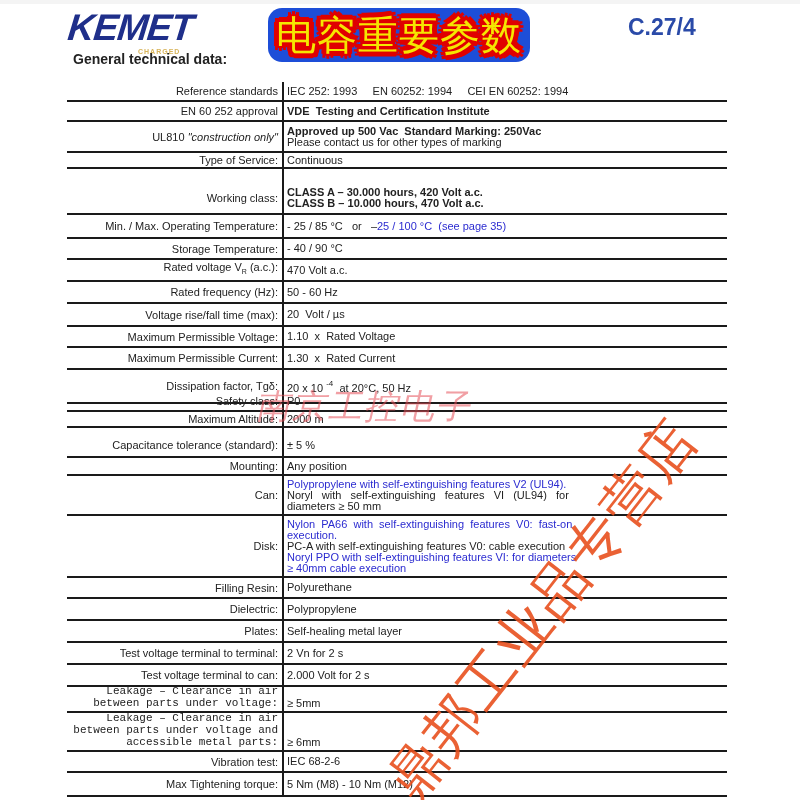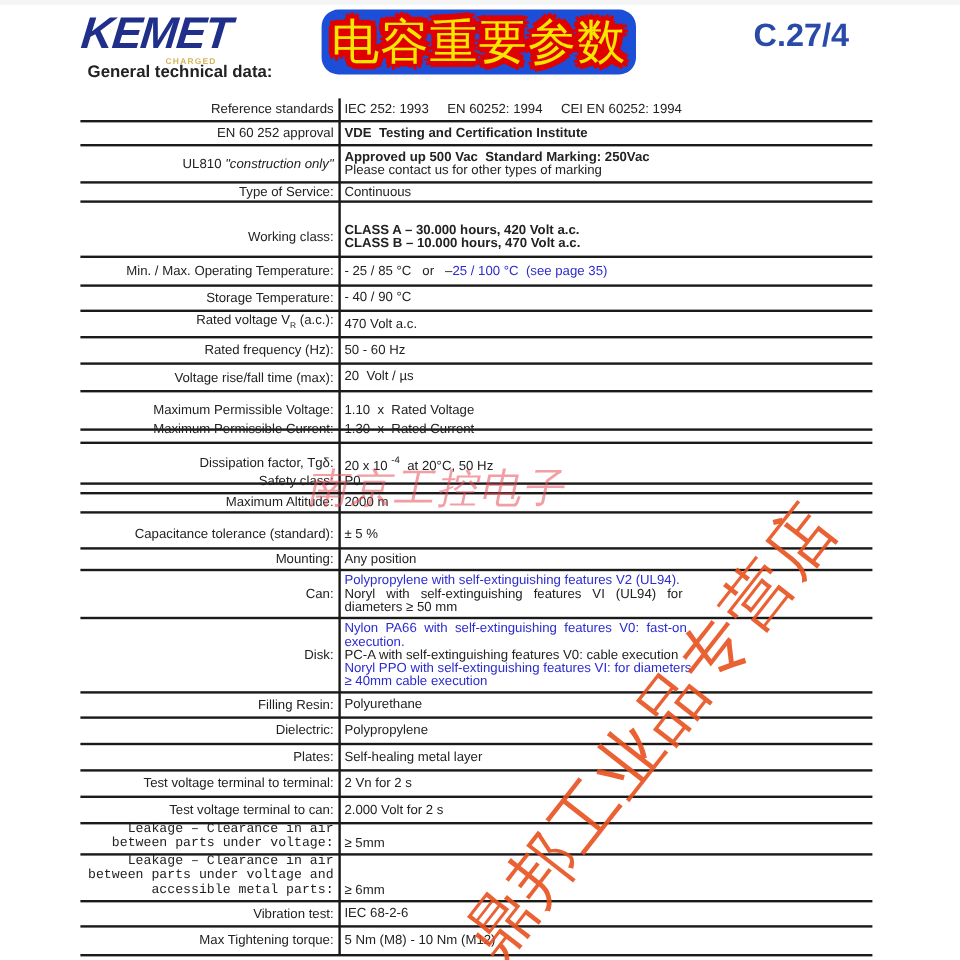--- a/index.html
+++ b/index.html
@@ -29,21 +29,21 @@
     font-size:40px; line-height:54px; color:#f5e700; font-weight:normal;
     letter-spacing:1px;
     text-shadow:
       0 0 0 #e00000, 2px 2px 0 #e00000, -2px -2px 0 #e00000, 2px -2px 0 #e00000, -2px 2px 0 #e00000,
       3px 0 0 #e00000, -3px 0 0 #e00000, 0 3px 0 #e00000, 0 -3px 0 #e00000,
       4px 4px 0 #e00000, -4px -4px 0 #e00000, 4px -4px 0 #e00000, -4px 4px 0 #e00000,
       5px 0 0 #e00000, -5px 0 0 #e00000, 0 5px 0 #e00000, 0 -5px 0 #e00000;
     background:#1d4ed8; border-radius:14px; padding:0 8px;
   }
   .page-ref {
-    position:absolute; left:628px; top:14px; font-size:27px; color:#2a4aa8; font-weight:bold;
+    position:absolute; left:628px; top:14px; font-size:23px; color:#2a4aa8; font-weight:bold;
   }
   .table { position:absolute; left:67px; top:0; width:660px; }
   .row { position:absolute; left:0; width:660px; border-bottom:2px solid #1a1a1a; box-sizing:border-box; }
   .label {
     position:absolute; left:0; width:213px; top:0; bottom:0;
     text-align:right; font-size:11px; color:#222;
     display:flex; flex-direction:column; justify-content:center; align-items:flex-end;
     line-height:12px; padding-right:2px; box-sizing:border-box;
   }
   .label.bottom { justify-content:flex-end; padding-bottom:2px;font-family:Liberation Mono, monospace; }
@@ -155,21 +155,21 @@
       </div>
   </div>
 
   <div class="row" style="top:304px;height:23px;">
     <div class="label">Voltage rise/fall time (max):</div>
     <div class="value">
         <span style="white-space:pre;">20  Volt / µs</span>
       </div>
   </div>
 
-  <div class="row" style="top:327px;height:32px;">
+  <div class="row" style="top:327px;height:21px;">
     <div class="label">Maximum Permissible Voltage:</div>
     <div class="value">
         <span style="white-space:pre;">1.10  x  Rated Voltage</span>
       </div>
   </div>
 
   <div class="row" style="top:348px;height:22px;">
     <div class="label">Maximum Permissible Current:</div>
     <div class="value">
         <span style="white-space:pre;">1.30  x  Rated Current</span>

